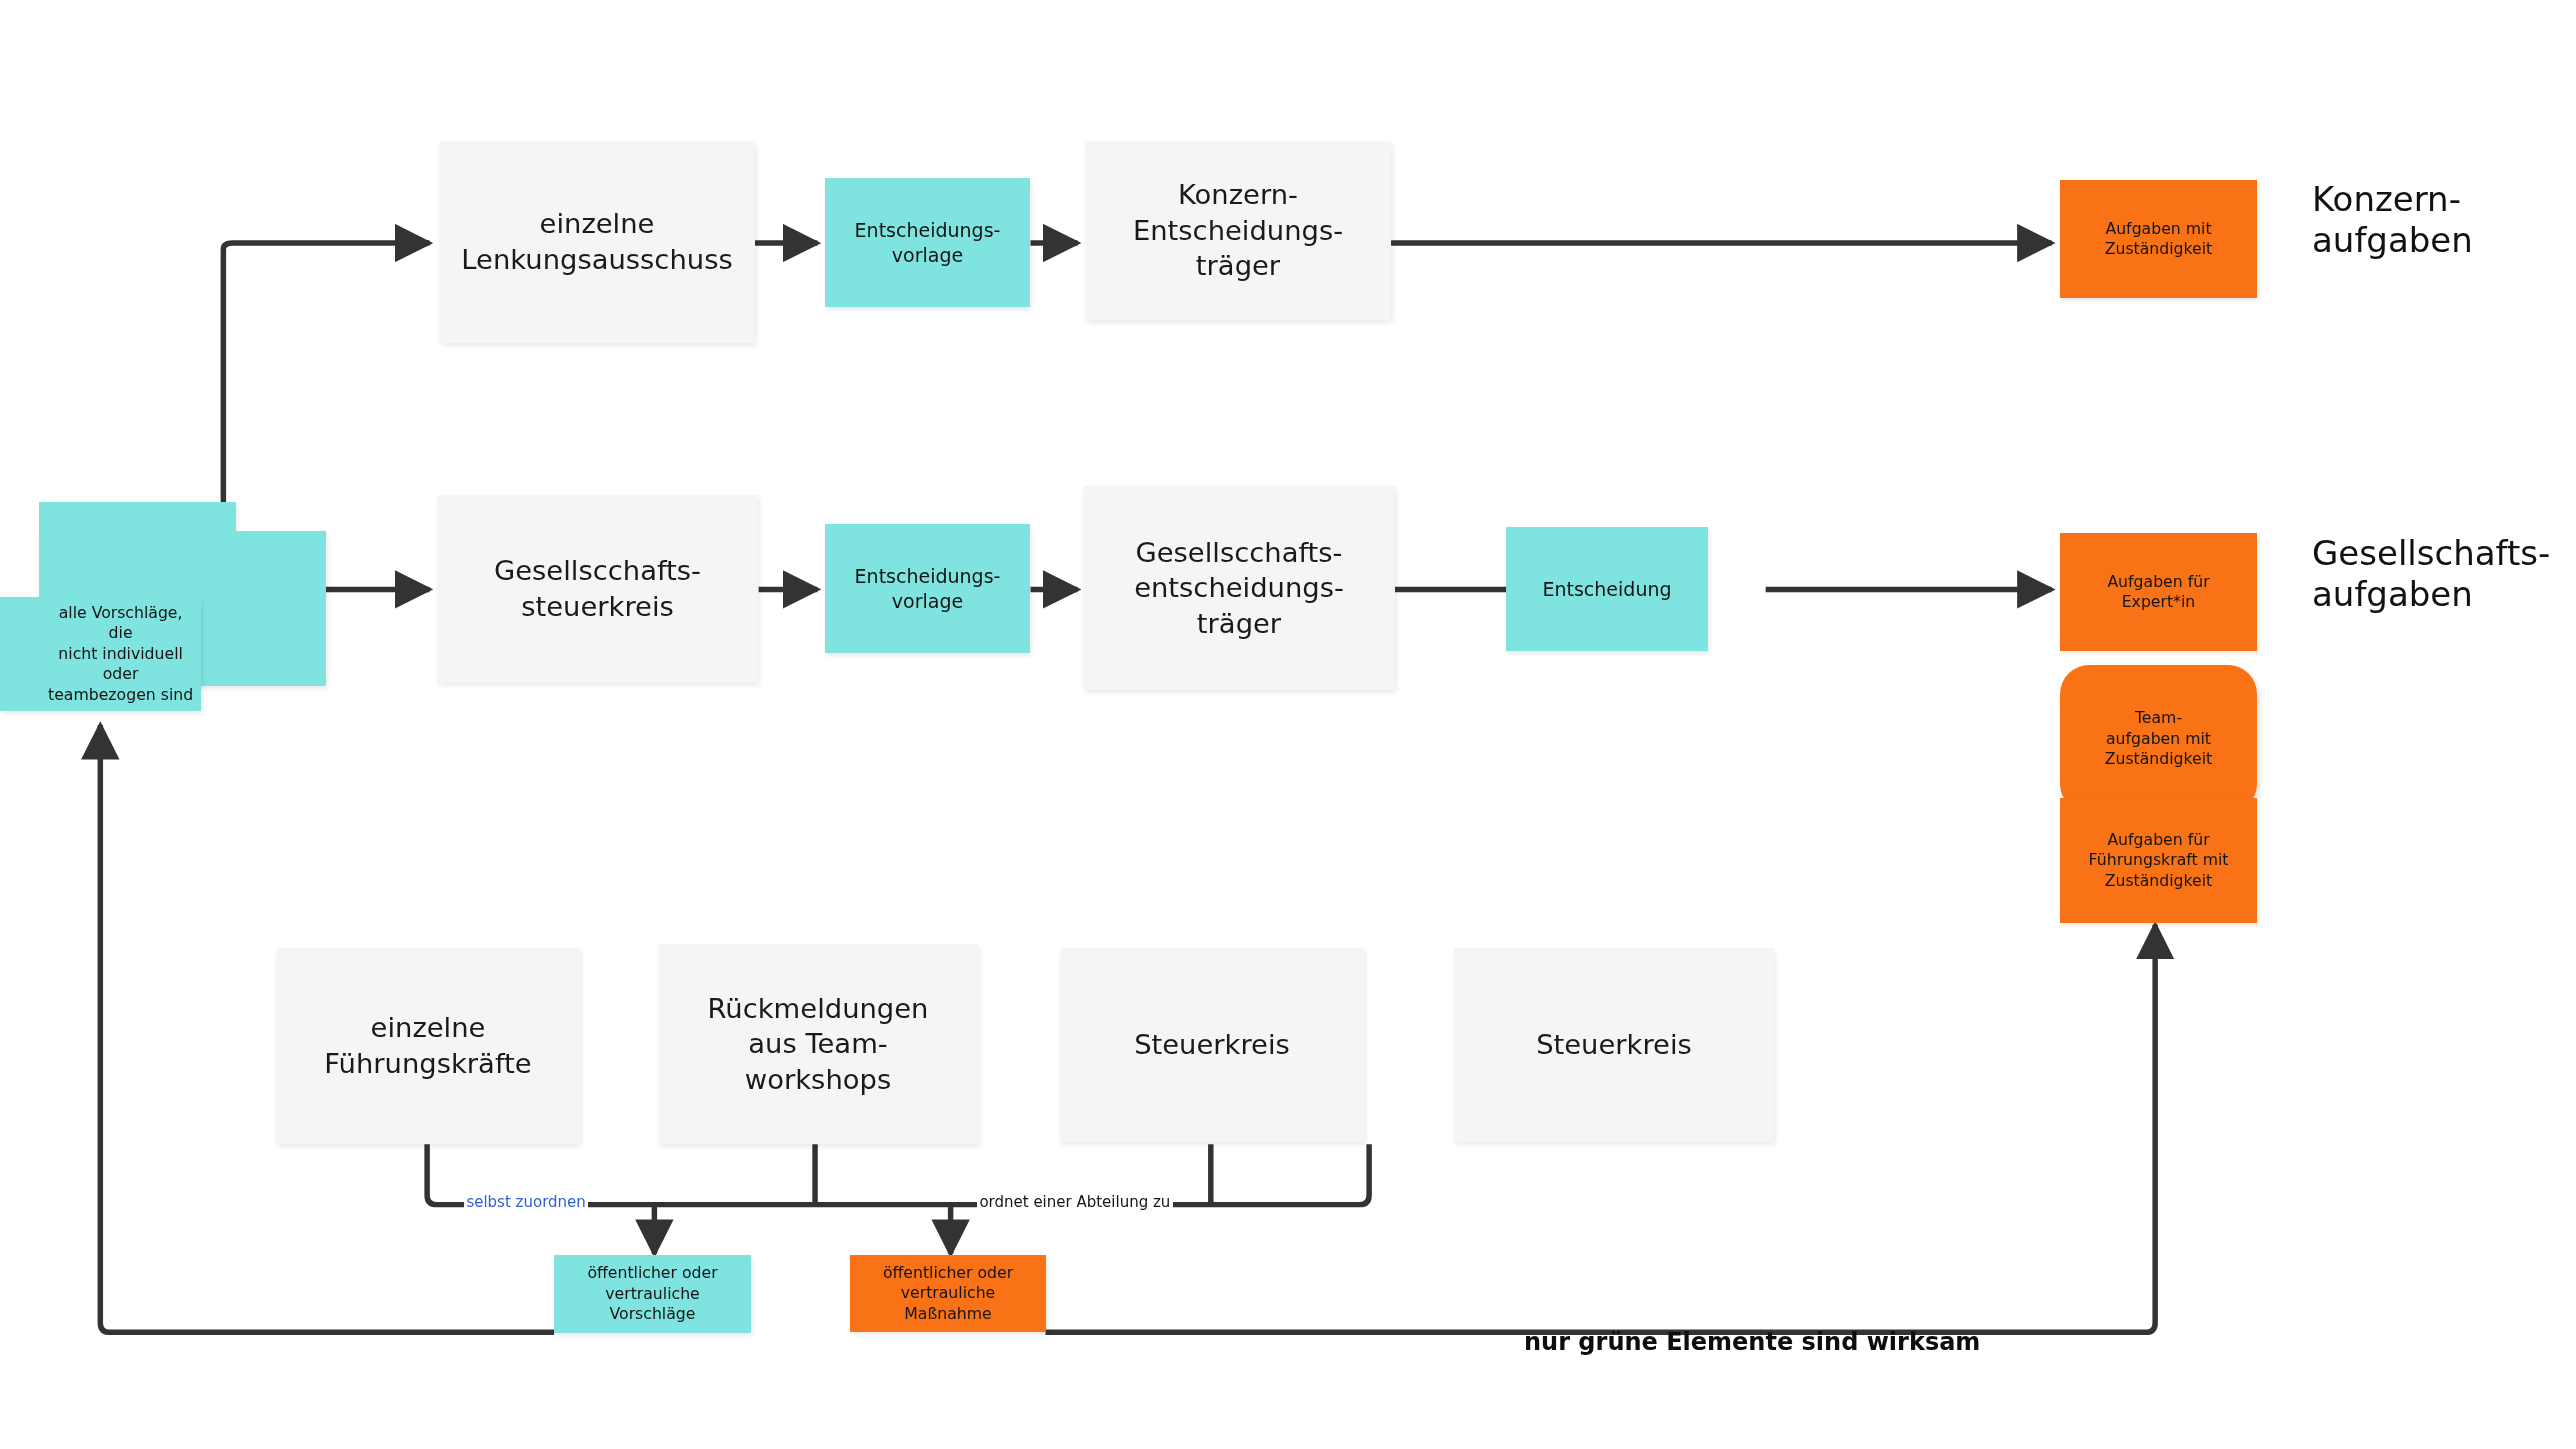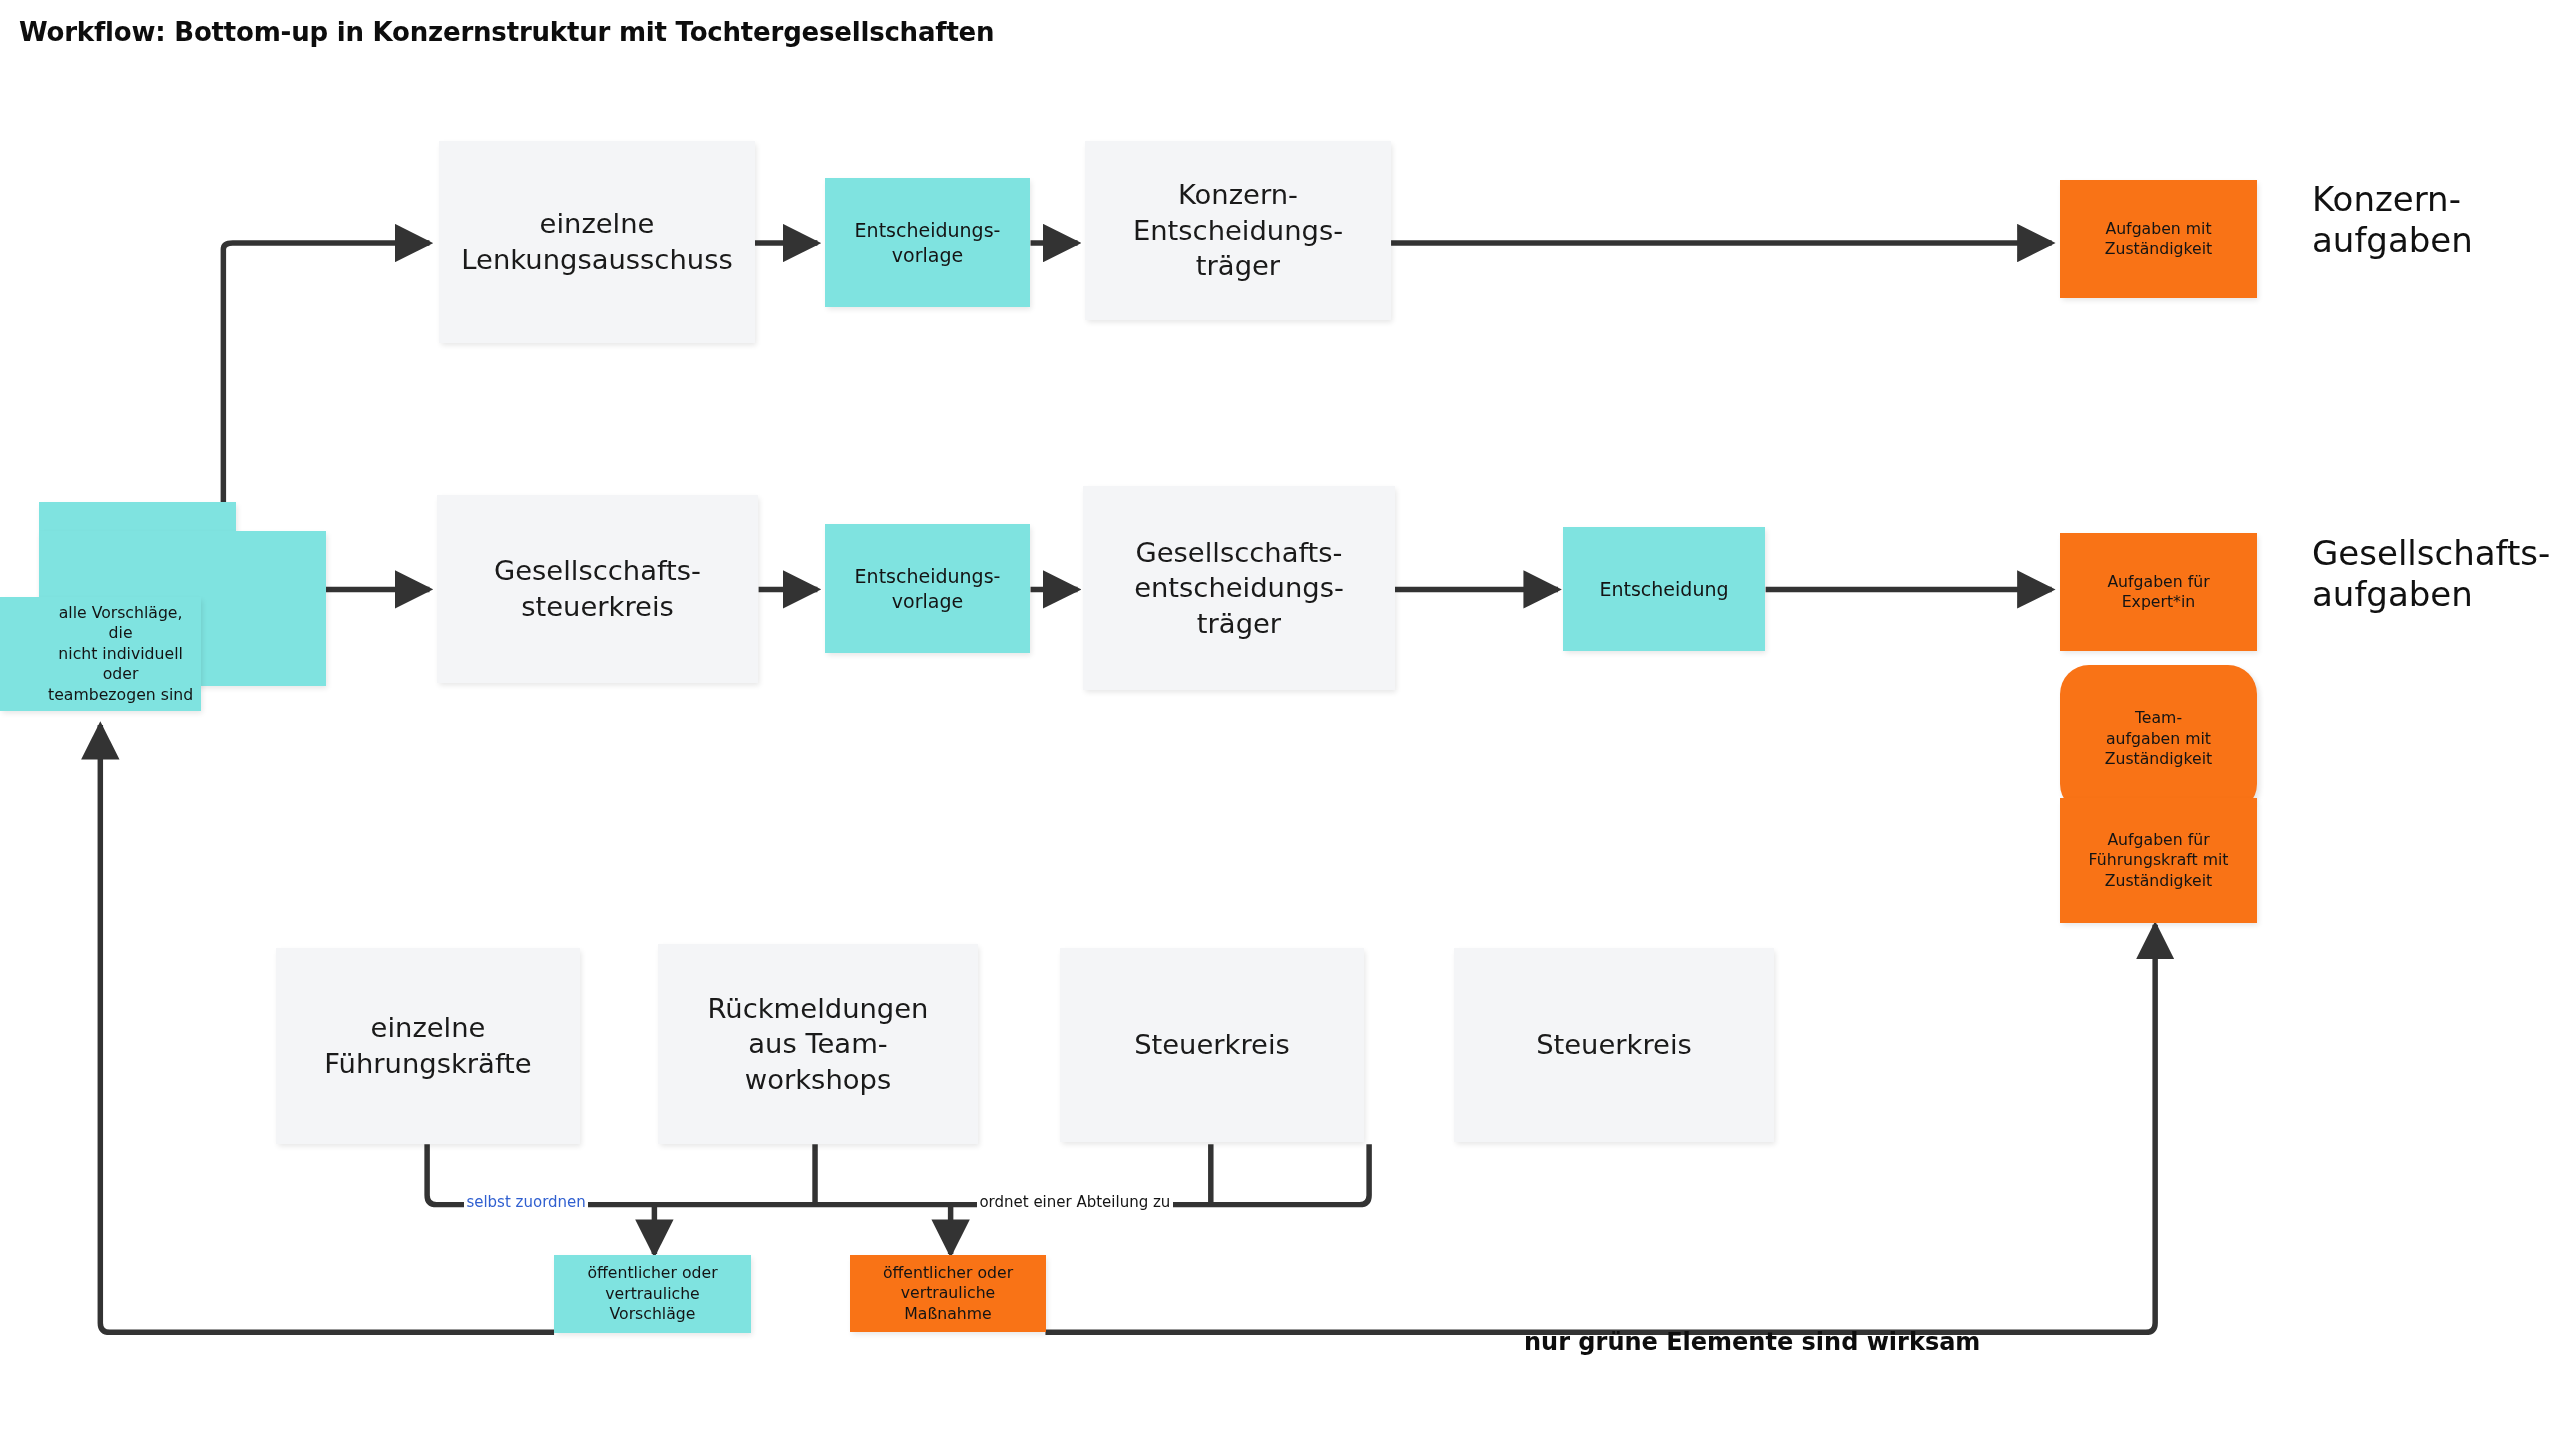--- a/index.html
+++ b/index.html
@@ -126,21 +126,20 @@
 
       <path d="M 835 1537 Q 835 1549 835 1560 L 835 1600" marker-end="url(#arrow)"></path>
       <path d="M 1213 1537 Q 1213 1549 1213 1560 L 1213 1600" marker-end="url(#arrow)"></path>
 
       <path d="M 707 1700 L 140 1700 Q 128 1700 128 1688 L 128 925" marker-end="url(#arrow)"></path>
 
       <path d="M 1334 1700 L 2738 1700 Q 2750 1700 2750 1688 L 2750 1180" marker-end="url(#arrow)"></path>
     </g>
   </svg>
 
-  <div id="diagram-title">Workflow: Bottom-up in Konzernstruktur mit Tochtergesellschaften</div>
 
   <div class="node cyan" style="left:39px;  top:502px; width:197px; height:143px;"></div>
   <div class="node cyan" style="left:39px;  top:531px; width:287px; height:155px;"></div>
   <div class="node cyan t-small" style="left:0px; top:597px; width:201px; height:114px;padding-left:48px;">
     <span class="label">alle Vorschläge, die
 nicht individuell oder
 teambezogen sind</span>
   </div>
 
   <div class="node gray t-big" style="left:439px; top:141px; width:316px; height:202px;">
@@ -176,21 +175,21 @@
     <span class="label">Entscheidungs-
 vorlage</span>
   </div>
 
   <div class="node gray t-big" style="left:1083px; top:486px; width:312px; height:204px;">
     <span class="label">Gesellscchafts-
 entscheidungs-
 träger</span>
   </div>
 
-  <div class="node cyan t-mid" style="left:1563px; top:527px; width:202px; height:124px;">
+  <div class="node cyan t-mid" style="left:1506px; top:527px; width:202px; height:124px;">
     <span class="label">Entscheidung</span>
   </div>
 
   <div class="node green t-small" style="left:2060px; top:533px; width:197px; height:118px;">
     <span class="label">Aufgaben für
 Expert*in</span>
   </div>
 
   <div class="node green t-small" style="left:2060px; top:665px; width:197px; height:148px;border-radius:29px;">
     <span class="label">Team-

